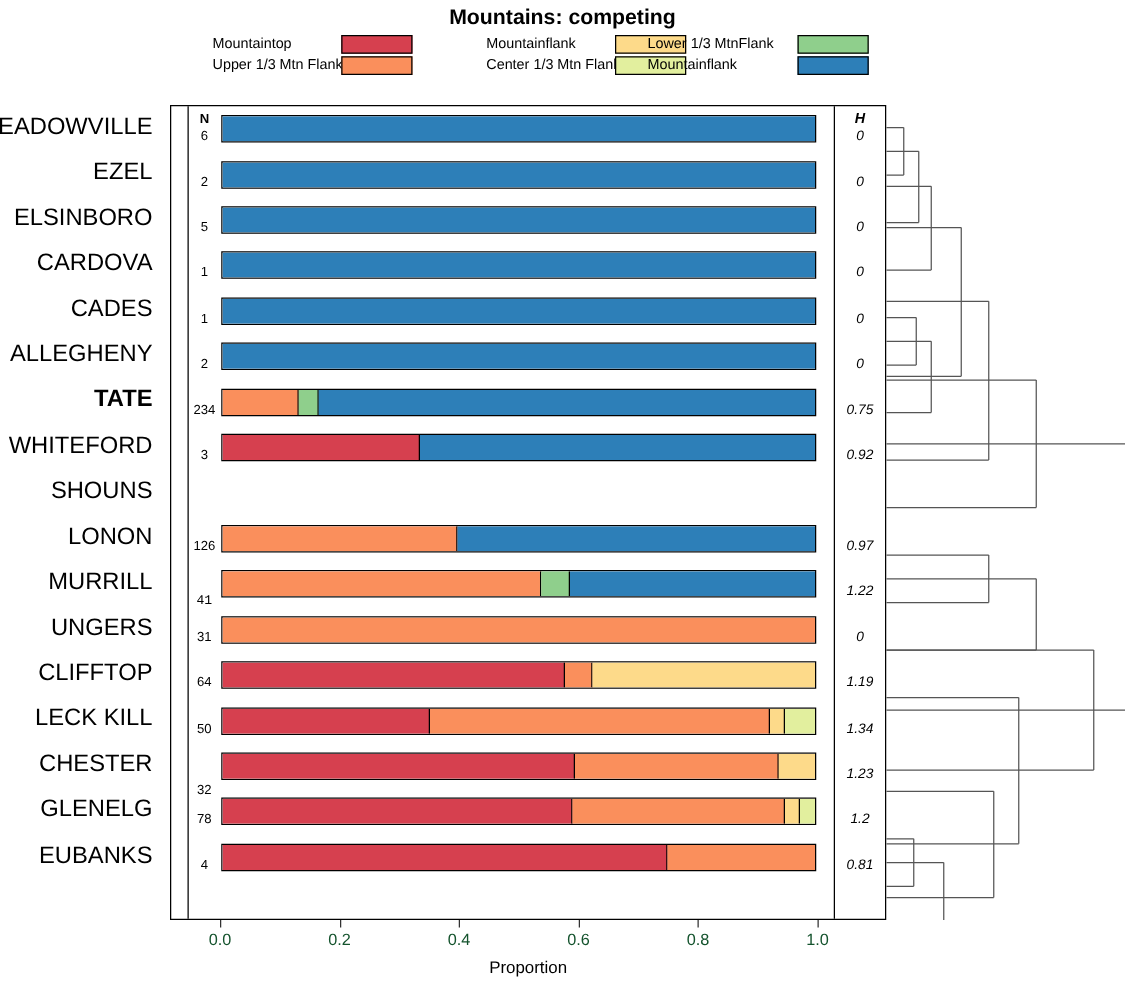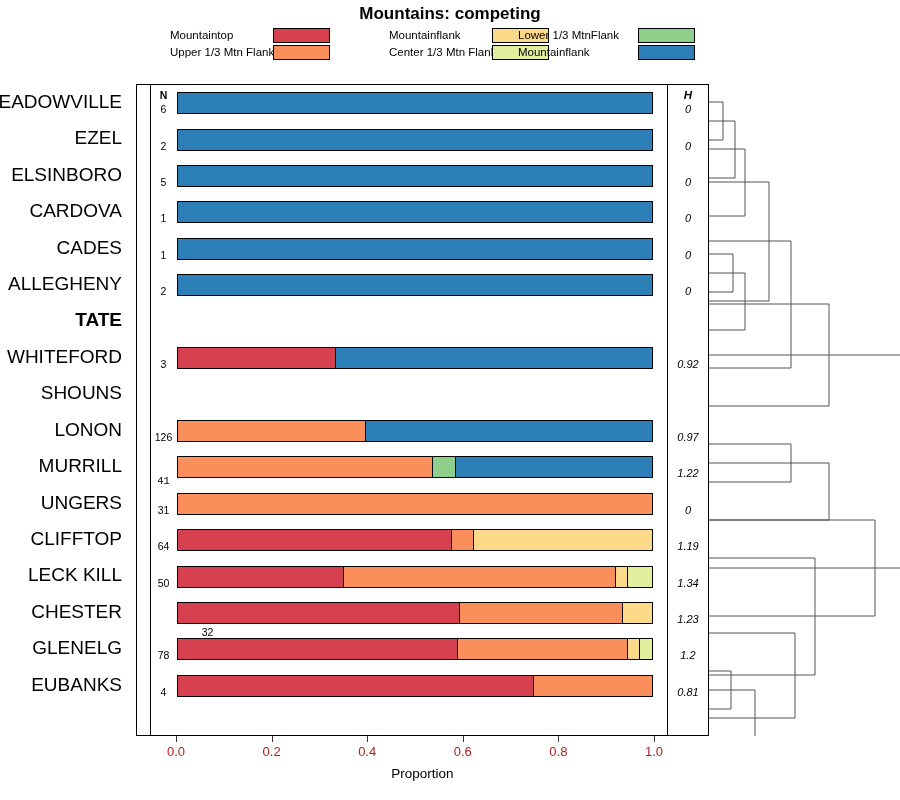--- a/index.html
+++ b/index.html
@@ -53,21 +53,21 @@
   
   .ylabels{position:absolute;left:0px;top:84px;width:130px;height:619px;}
   .ylab{position:absolute;right:8px;height:37.6px;line-height:37.6px;
         font-size:19px;color:#000;white-space:nowrap;text-align:right;}
   .ylab.bold{font-weight:bold;}
 
   
   .xaxis{position:absolute;left:136px;top:736px;width:573px;height:60px;}
   .tick{position:absolute;top:0;width:1px;height:6px;background:#333;}
   .ticklab{position:absolute;top:8px;width:40px;margin-left:-20px;text-align:center;
-           font-size:13px;color:#b91c1c;}
+           font-size:13px;color:#14532d;}
   .xtitle{position:absolute;left:0;top:30px;width:573px;text-align:center;
           font-size:13.5px;color:#000;}
 
   
   .dendro{position:absolute;left:709px;top:84px;width:191px;height:652px;}
   .dendro svg{display:block;}
 </style>
 </head>
 <body>
 
@@ -169,20 +169,29 @@
           </div>
           <div class="hval" style="top: 18.2059px;">0</div>
         </div>
         <div class="row" style="top: 182.059px; height: 36.4118px;">
           <div class="nval" style="top: 19.2059px;">2</div>
           <div class="bar" style="top: 7.20588px;">
             <div class="seg" title="Mountainbase" style="background: rgb(45, 127, 184); width: 100%;"></div>
           </div>
           <div class="hval" style="top: 18.2059px;">0</div>
         </div>
+        <div class="row" style="top: 218.471px; height: 36.4118px;">
+          <div class="nval" style="top: 19.2059px;">234</div>
+          <div class="bar" style="top: 7.20588px;">
+            <div class="seg" title="Upper 1/3 Mtn Flank" style="background: rgb(250, 143, 92); width: 12.8%;"></div>
+            <div class="seg" title="Lower 1/3 MtnFlank" style="background: rgb(143, 207, 140); width: 3.4%;"></div>
+            <div class="seg" title="Mountainbase" style="background: rgb(45, 127, 184); width: 83.8%;"></div>
+          </div>
+          <div class="hval" style="top: 18.2059px;">0.75</div>
+        </div>
         <div class="row" style="top: 254.882px; height: 36.4118px;">
           <div class="nval" style="top: 19.2059px;">3</div>
           <div class="bar" style="top: 7.20588px;">
             <div class="seg" title="Mountaintop" style="background: rgb(214, 64, 79); width: 33.3%;"></div>
             <div class="seg" title="Mountainbase" style="background: rgb(45, 127, 184); width: 66.7%;"></div>
           </div>
           <div class="hval" style="top: 18.2059px;">0.92</div>
         </div>
         <div class="row" style="top: 327.706px; height: 36.4118px;">
           <div class="nval" style="top: 19.2059px;">126</div>
@@ -221,21 +230,21 @@
           <div class="nval" style="top: 19.2059px;">50</div>
           <div class="bar" style="top: 7.20588px;">
             <div class="seg" title="Mountaintop" style="background: rgb(214, 64, 79); width: 35%;"></div>
             <div class="seg" title="Upper 1/3 Mtn Flank" style="background: rgb(250, 143, 92); width: 57.5%;"></div>
             <div class="seg" title="Mountainflank" style="background: rgb(253, 218, 138); width: 2.5%;"></div>
             <div class="seg" title="Center 1/3 Mtn Flank" style="background: rgb(226, 239, 158); width: 5%;"></div>
           </div>
           <div class="hval" style="top: 18.2059px;">1.34</div>
         </div>
         <div class="row" style="top: 509.765px; height: 36.4118px;">
-          <div class="nval" style="top: 32px; margin-left: 44px;">32</div>
+          <div class="nval" style="top: 32px;">32</div>
           <div class="bar" style="top: 7.20588px;">
             <div class="seg" title="Mountaintop" style="background: rgb(214, 64, 79); width: 59.4%;"></div>
             <div class="seg" title="Upper 1/3 Mtn Flank" style="background: rgb(250, 143, 92); width: 34.4%;"></div>
             <div class="seg" title="Mountainflank" style="background: rgb(253, 218, 138); width: 6.2%;"></div>
           </div>
           <div class="hval" style="top: 18.2059px;">1.23</div>
         </div>
         <div class="row" style="top: 546.176px; height: 36.4118px;">
           <div class="nval" style="top: 19.2059px;">78</div>
           <div class="bar" style="top: 7.20588px;">

